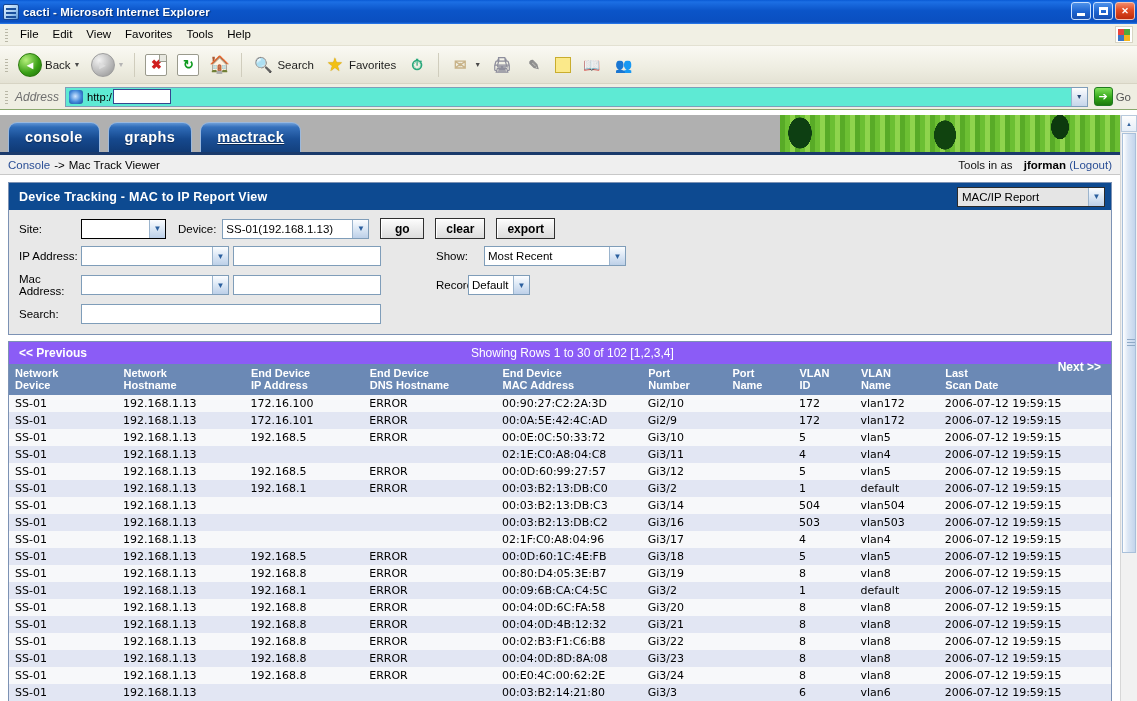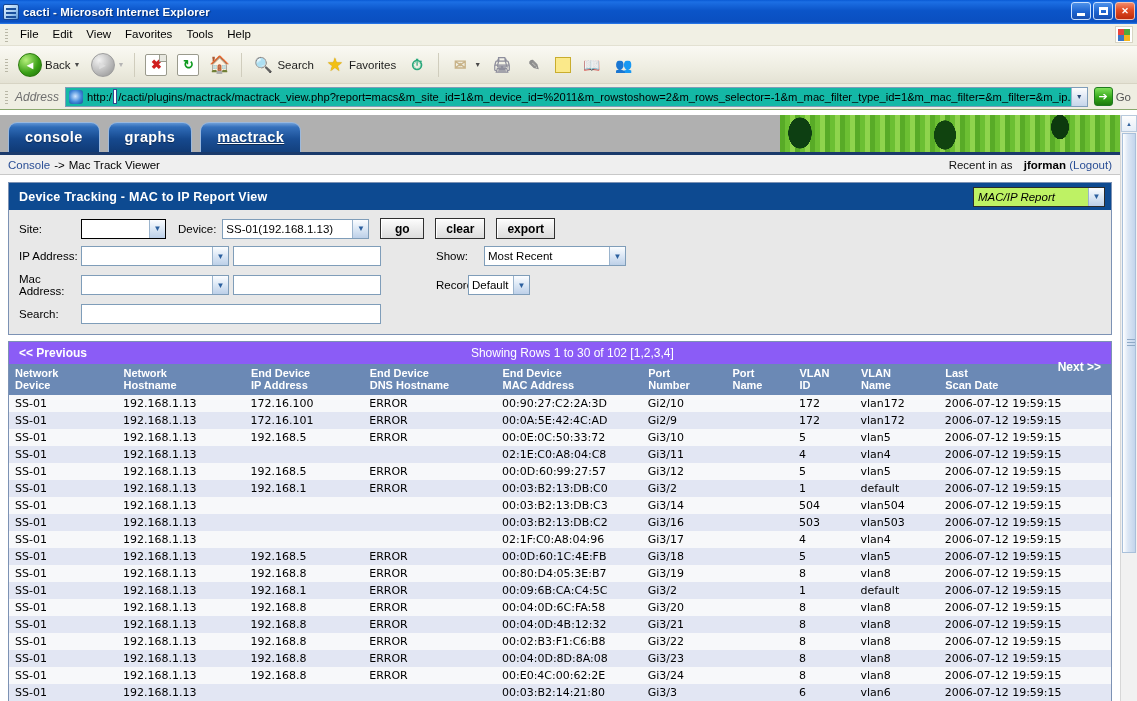--- a/index.html
+++ b/index.html
@@ -112,21 +112,21 @@
   .people-ic { color:#6f8fb8; font-size:14px; }
 
   
   .addrbar {
     height:26px; background:#efeee2; display:flex; align-items:center;
     border-bottom:1px solid #8aa86d;
     padding-right:2px;
   }
   .addr-label { font-size:12px; color:#6f6f6f; padding:0 6px 0 2px;font-style:italic; }
   .addr-input {
-    flex:1; height:20px; background:#14b8a6; border:1px solid #7f9db9;
+    flex:1; height:20px; background:#5eead4; border:1px solid #7f9db9;
     display:flex; align-items:center; overflow:hidden; position:relative;
   }
   .addr-ie-ico {
     width:14px; height:14px; margin:0 4px 0 3px; flex:0 0 auto;
     background: radial-gradient(circle at 45% 45%,#cfe6ff 0%,#3f86d8 55%,#1b4e96 100%);
     border-radius:3px;
   }
   .addr-url {
     font-size:11.2px; color:#000; white-space:nowrap; overflow:hidden;
     flex:1; display:flex; align-items:center; gap:0px;
@@ -209,23 +209,23 @@
   }
   .panel-title {
     background:#0d4a91; height:27px; display:flex; align-items:center;
     padding:0 6px 0 10px;
   }
   .panel-title h2 {
     margin:0; color:#fff; font-size:12.5px; font-weight:bold; letter-spacing:.2px;
   }
   .report-select {
     margin-left:auto;
-    width:132px; height:20px; background:#bef264; border:1px solid #2b2b2b;
+    width:148px; height:20px; background:#e5e5e5; border:1px solid #2b2b2b;
     display:flex; align-items:center; padding-left:4px;
-    font-size:11.5px; color:#000;font-style:italic;
+    font-size:11.5px; color:#000;
   }
   .sel-caret {
     margin-left:auto; width:16px; height:18px;
     background: linear-gradient(to bottom,#fbfdff,#dbe7f5 50%,#bdd0e8);
     border-left:1px solid #9bb4cd;
     display:flex; align-items:center; justify-content:center;
     font-size:8px; color:#2b5f9e;
   }
   .panel-body { padding:8px 10px 10px 10px; }
   .frow { display:flex; align-items:center; margin-bottom:7px; }
@@ -387,21 +387,20 @@
 </div>
 
 <div class="addrbar">
   <div class="grip"></div>
   <span class="addr-label">Address</span>
   <div class="addr-input">
     <div class="addr-ie-ico"></div>
     <div class="addr-url">
       <span>http:/</span>
       <span class="url-redact"></span>
-      <span>/cacti/plugins/mactrack/mactrack_view.php?report=macs&amp;m_site_id=1&amp;m_device_id=%2011&amp;m_rowstoshow=2&amp;m_rows_selector=-1&amp;m_mac_filter_type_id=1&amp;m_mac_filter=&amp;m_filter=&amp;m_ip.</span>
     </div>
     <div class="addr-caret">▼</div>
   </div>
   <div class="go-btn">
     <div class="go-sq">➔</div>
     <span class="go-txt">Go</span>
   </div>
 </div>
 
 <div class="page">
@@ -412,21 +411,21 @@
       <div class="ctab">console</div>
       <div class="ctab">graphs</div>
       <div class="ctab active">mactrack</div>
     </div>
 
     <div class="crumb-bar">
       <span class="crumb-link">Console</span>
       <span style="margin:0 4px">-&gt;</span>
       <span>Mac Track Viewer</span>
       <span class="crumb-right">
-        <span>Recent in as</span>
+        <span>Tools in as</span>
         <b>jforman</b>
         <span class="lo">(Logout)</span>
       </span>
     </div>
 
     <div class="panel-wrap">
       <div class="panel">
         <div class="panel-title">
           <h2>Device Tracking - MAC to IP Report View</h2>
           <div class="report-select">

